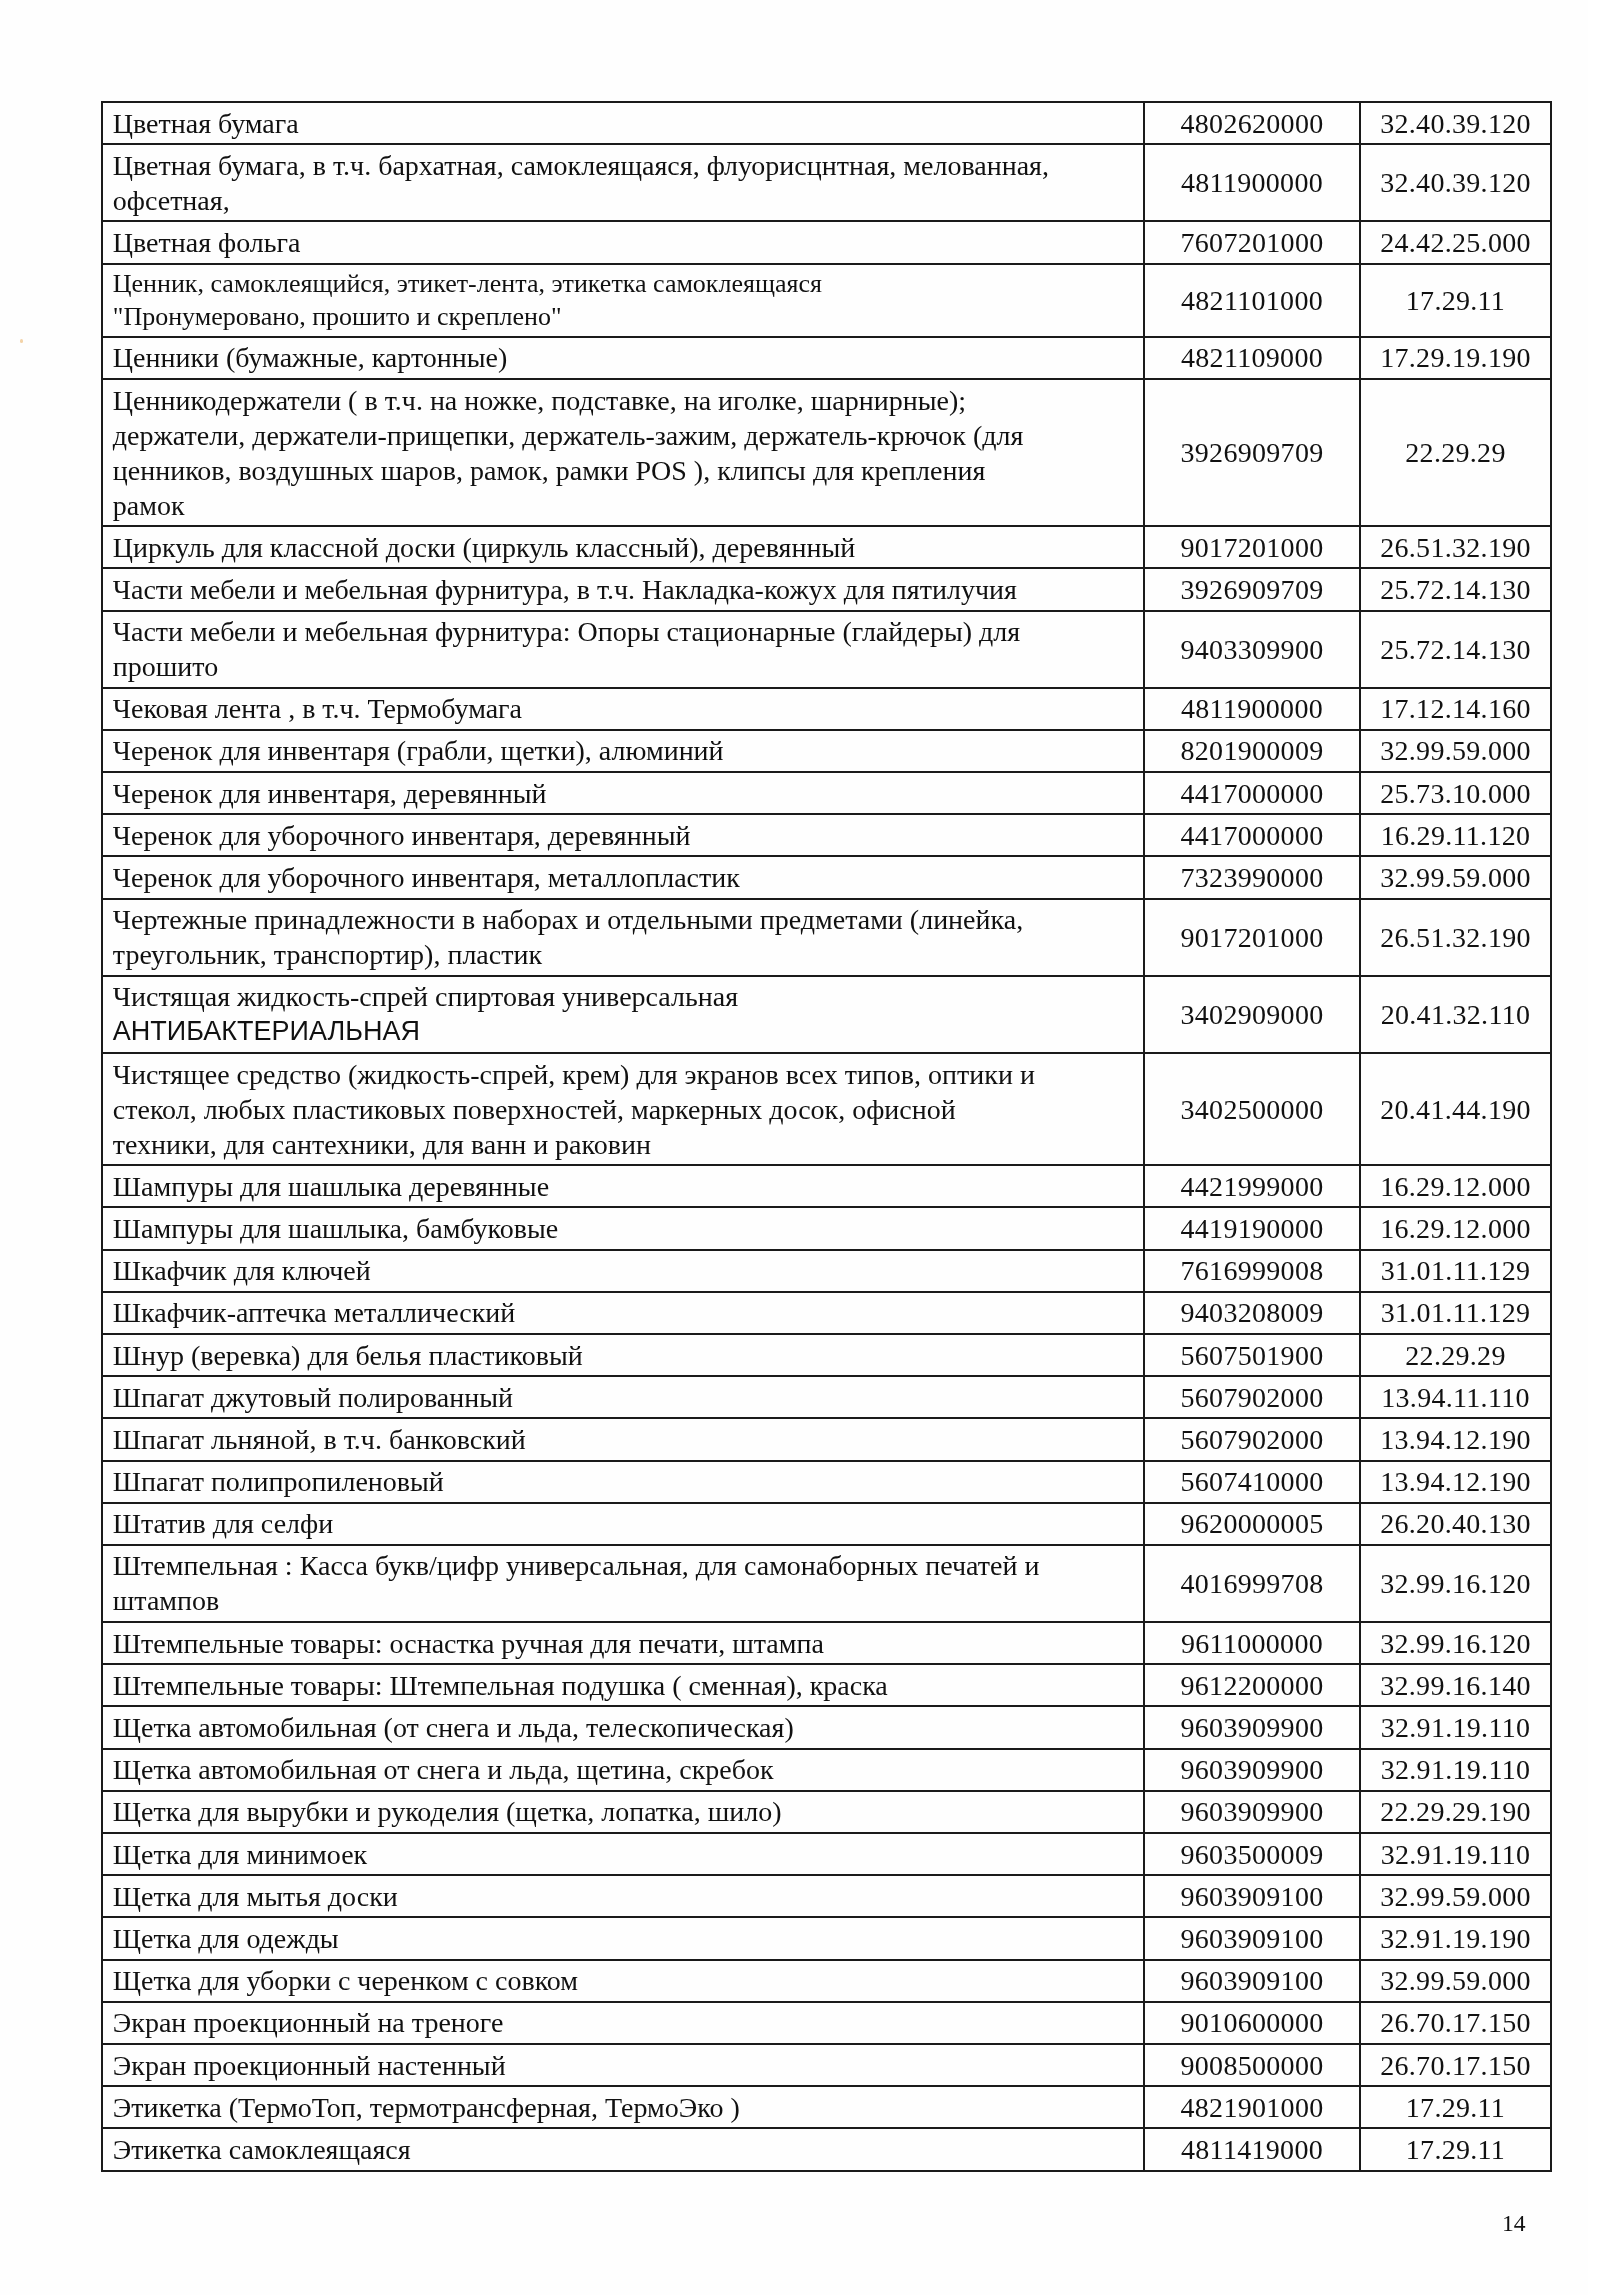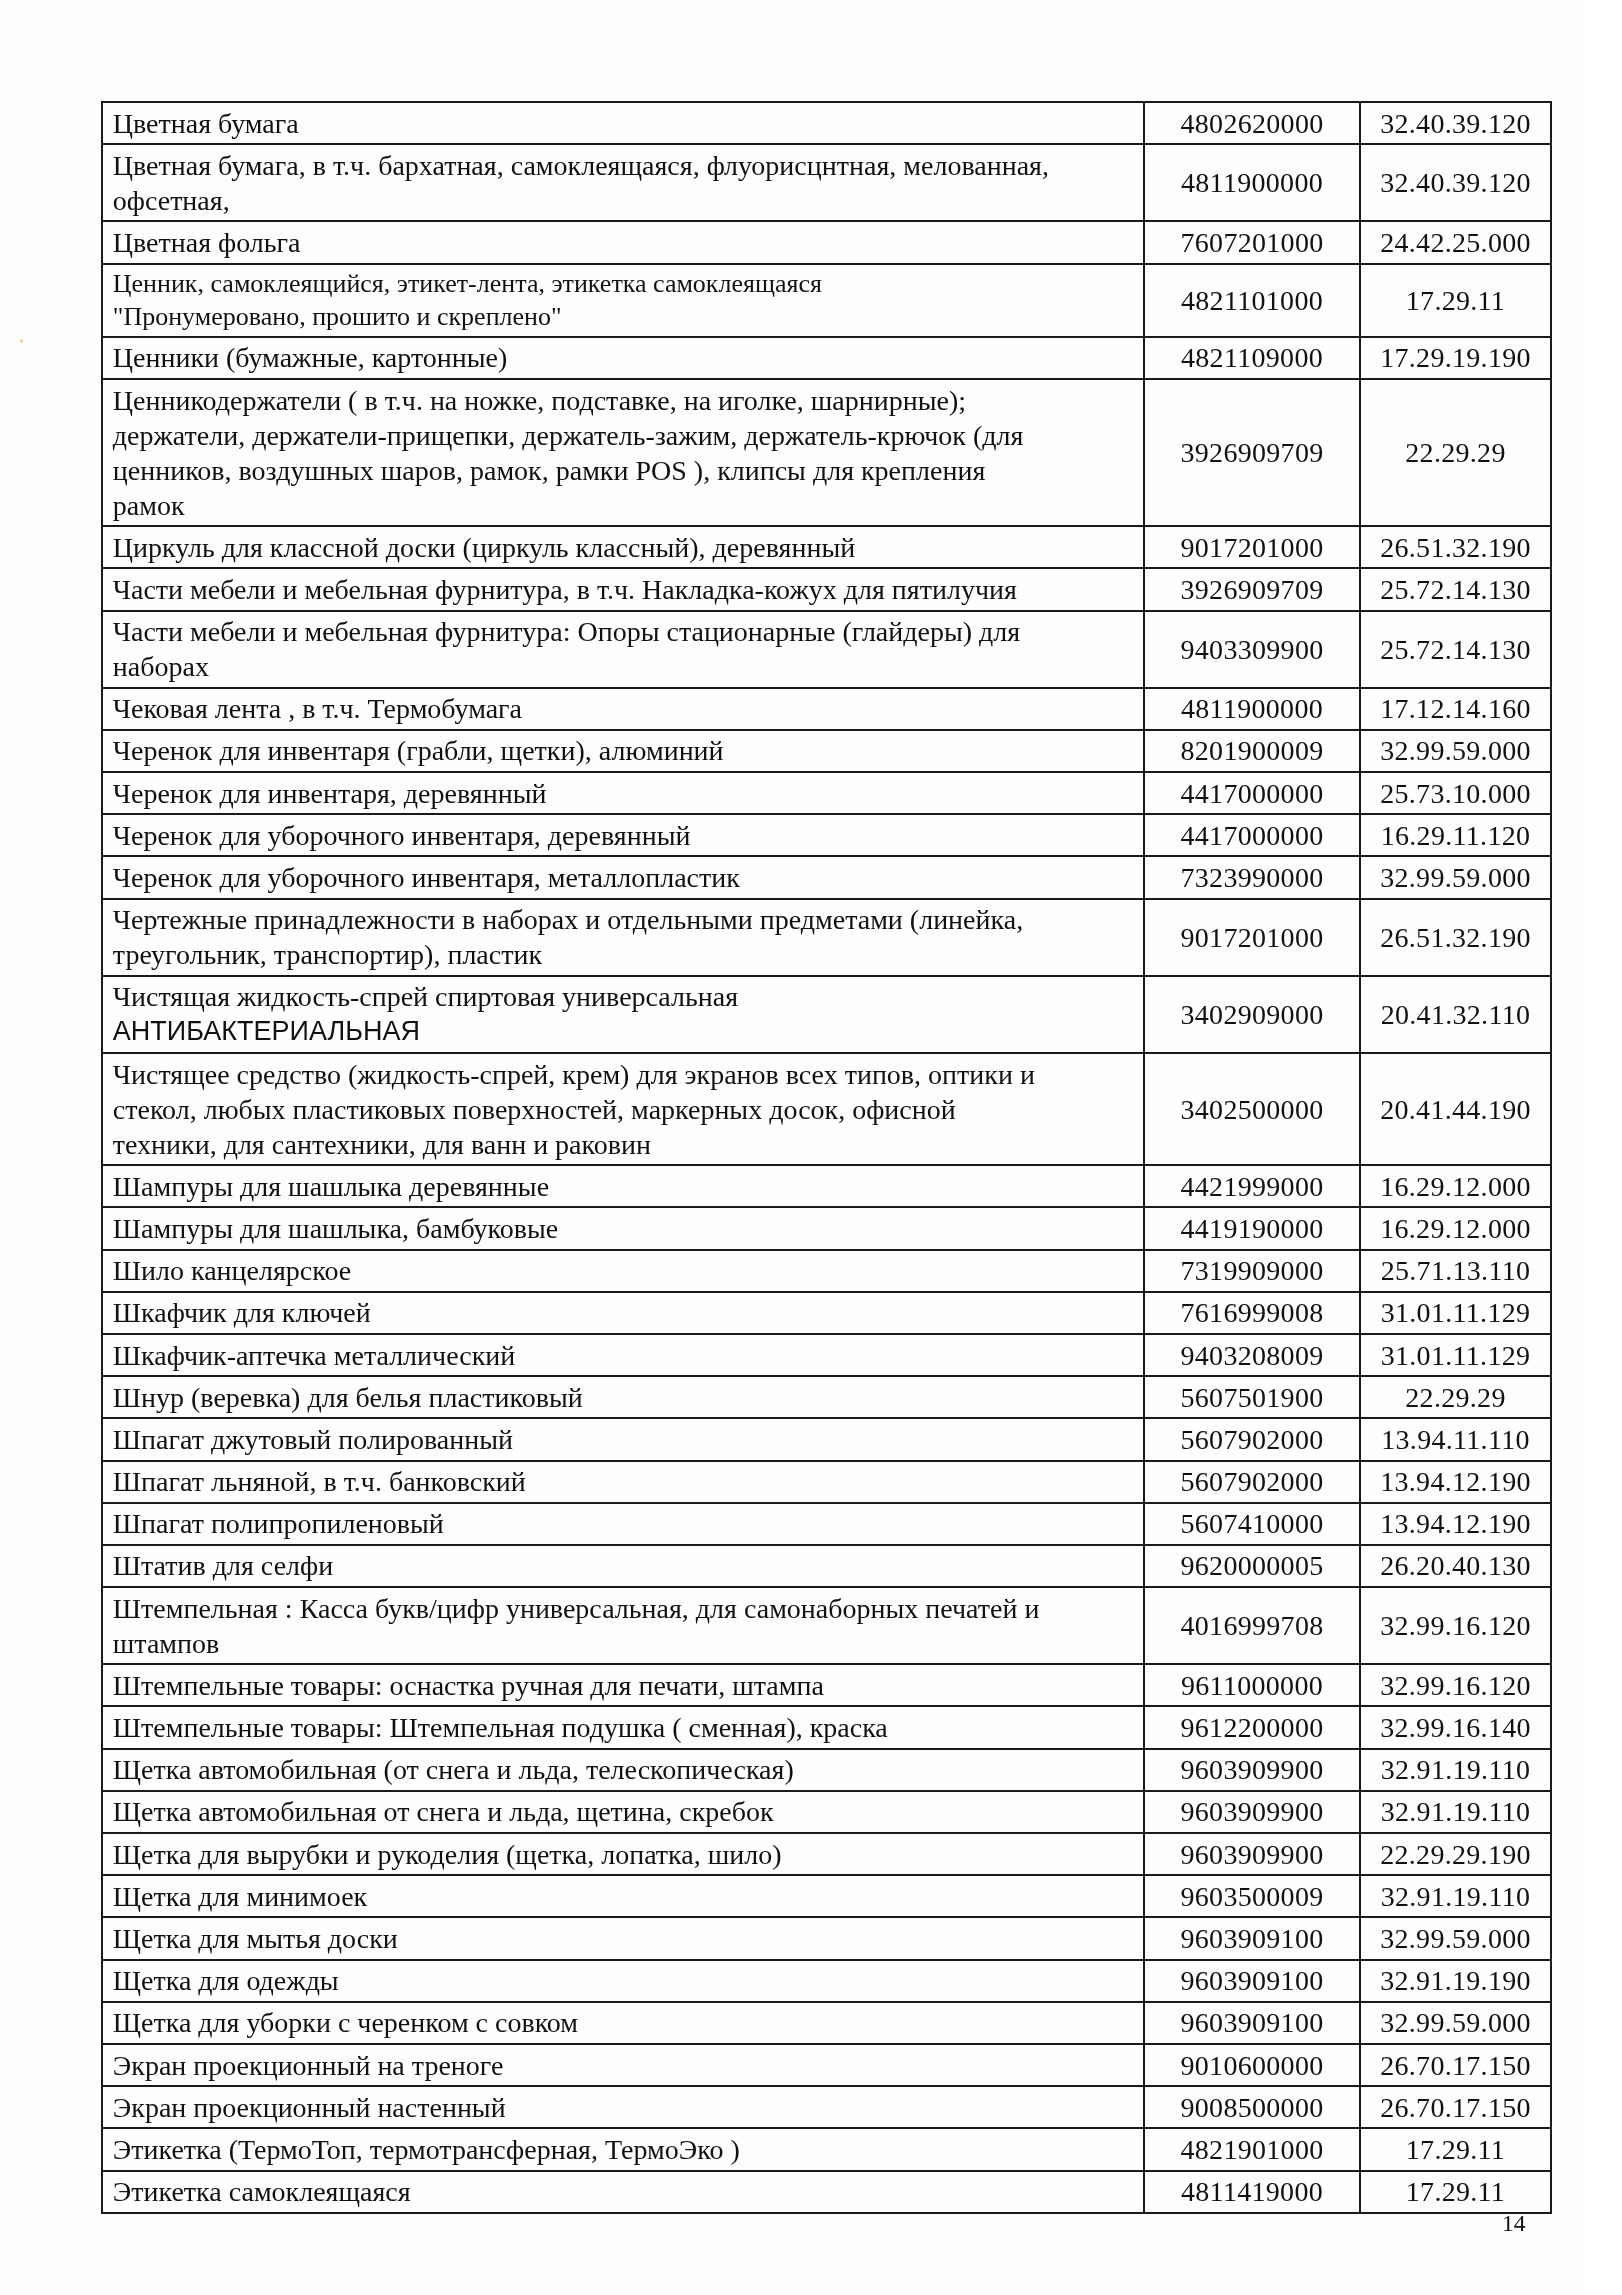--- a/index.html
+++ b/index.html
@@ -135,21 +135,21 @@
         <tr>
           <td class="name">
             <span class="line">Части мебели и мебельная фурнитура, в т.ч. Накладка-кожух для  пятилучия</span>
           </td>
           <td class="num">3926909709</td>
           <td class="num">25.72.14.130</td>
         </tr>
         <tr>
           <td class="name">
             <span class="line">Части мебели и мебельная фурнитура: Опоры стационарные (глайдеры) для</span>
-            <span class="line">наборах</span>
+            <span class="line">прошито</span>
           </td>
           <td class="num">9403309900</td>
           <td class="num">25.72.14.130</td>
         </tr>
         <tr>
           <td class="name">
             <span class="line">Чековая лента , в т.ч. Термобумага</span>
           </td>
           <td class="num">4811900000</td>
           <td class="num">17.12.14.160</td>
@@ -216,27 +216,20 @@
         </tr>
         <tr>
           <td class="name">
             <span class="line">Шампуры для шашлыка, бамбуковые</span>
           </td>
           <td class="num">4419190000</td>
           <td class="num">16.29.12.000</td>
         </tr>
         <tr>
           <td class="name">
-            <span class="line">Шило канцелярское</span>
-          </td>
-          <td class="num">7319909000</td>
-          <td class="num">25.71.13.110</td>
-        </tr>
-        <tr>
-          <td class="name">
             <span class="line">Шкафчик для ключей</span>
           </td>
           <td class="num">7616999008</td>
           <td class="num">31.01.11.129</td>
         </tr>
         <tr>
           <td class="name">
             <span class="line">Шкафчик-аптечка металлический</span>
           </td>
           <td class="num">9403208009</td>

